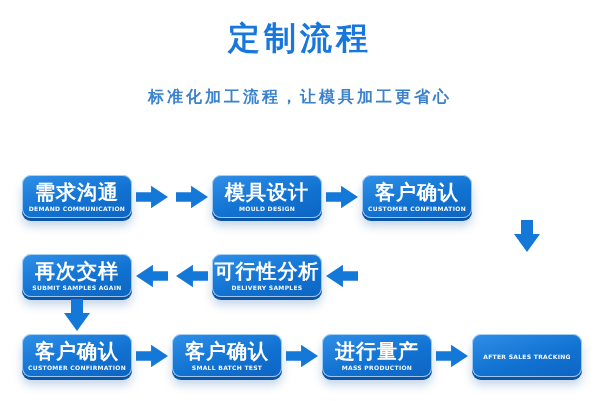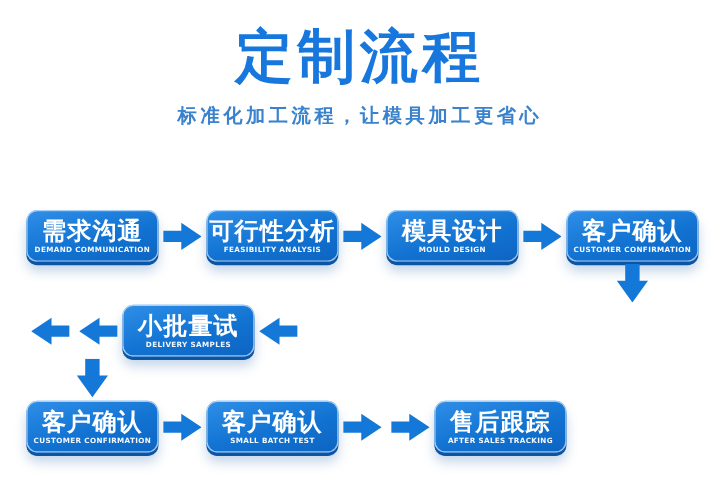--- a/index.html
+++ b/index.html
@@ -18,21 +18,21 @@
     position:relative;
     width:600px;height:401px;
     margin:0 auto;
     background:var(--background);
     font-family:"DejaVu Sans","Liberation Sans",sans-serif;
     overflow:hidden;
   }
   .title{
     position:absolute;top:22px;left:0;width:100%;
     margin:0;text-align:center;
-    font-size:48px;line-height:1.05;font-weight:800;
+    font-size:32px;line-height:1.05;font-weight:800;
     letter-spacing:4px;
     color:var(--title-blue);
   }
   .subtitle{
     position:absolute;top:87px;left:0;width:100%;
     text-align:center;
     font-size:16px;font-weight:700;
     letter-spacing:3px;
     color:var(--subtitle-blue);
     font-family:Liberation Mono, monospace;
@@ -84,24 +84,20 @@
     <div class="row row-1">
       <div class="box">
         <div class="zh">需求沟通</div>
         <div class="en">DEMAND COMMUNICATION</div>
       </div>
       <div class="gap">
         <svg class="h-arrow" viewBox="0 0 34 26">
             <polygon points="0,8 16,8 16,1 34,13 16,25 16,18 0,18"></polygon>
           </svg>
       </div>
-      <div class="box">
-        <div class="zh">可行性分析</div>
-        <div class="en">FEASIBILITY ANALYSIS</div>
-      </div>
       <div class="gap">
         <svg class="h-arrow" viewBox="0 0 34 26">
             <polygon points="0,8 16,8 16,1 34,13 16,25 16,18 0,18"></polygon>
           </svg>
       </div>
       <div class="box">
         <div class="zh">模具设计</div>
         <div class="en">MOULD DESIGN</div>
       </div>
       <div class="gap">
@@ -113,32 +109,36 @@
         <div class="zh">客户确认</div>
         <div class="en">CUSTOMER CONFIRMATION</div>
       </div>
     </div>
 
     <svg class="v-arrow v-arrow-right" viewBox="0 0 26 32">
         <polygon points="7,0 19,0 19,14 26,14 13,32 0,14 7,14"></polygon>
       </svg>
 
     <div class="row row-2">
+      <div class="box">
+        <div class="zh">再次交样</div>
+        <div class="en">SUBMIT SAMPLES AGAIN</div>
+      </div>
       <div class="gap">
         <svg class="h-arrow flip" viewBox="0 0 34 26">
             <polygon points="0,8 16,8 16,1 34,13 16,25 16,18 0,18"></polygon>
           </svg>
       </div>
       <div class="gap">
         <svg class="h-arrow flip" viewBox="0 0 34 26">
             <polygon points="0,8 16,8 16,1 34,13 16,25 16,18 0,18"></polygon>
           </svg>
       </div>
       <div class="box">
-        <div class="zh">小批量试</div>
+        <div class="zh">可行性分析</div>
         <div class="en">DELIVERY SAMPLES</div>
       </div>
       <div class="gap">
         <svg class="h-arrow flip" viewBox="0 0 34 26">
             <polygon points="0,8 16,8 16,1 34,13 16,25 16,18 0,18"></polygon>
           </svg>
       </div>
     </div>
 
     <svg class="v-arrow v-arrow-left" viewBox="0 0 26 32">
@@ -157,25 +157,28 @@
       </div>
       <div class="box">
         <div class="zh">客户确认</div>
         <div class="en">SMALL BATCH TEST</div>
       </div>
       <div class="gap">
         <svg class="h-arrow" viewBox="0 0 34 26">
             <polygon points="0,8 16,8 16,1 34,13 16,25 16,18 0,18"></polygon>
           </svg>
       </div>
+      <div class="box">
+        <div class="zh">进行量产</div>
+        <div class="en">MASS PRODUCTION</div>
+      </div>
       <div class="gap">
         <svg class="h-arrow" viewBox="0 0 34 26">
             <polygon points="0,8 16,8 16,1 34,13 16,25 16,18 0,18"></polygon>
           </svg>
       </div>
       <div class="box">
-        <div class="zh">售后跟踪</div>
         <div class="en">AFTER SALES TRACKING</div>
       </div>
     </div>
 
   </div>
 </div>
 
 </body></html>

